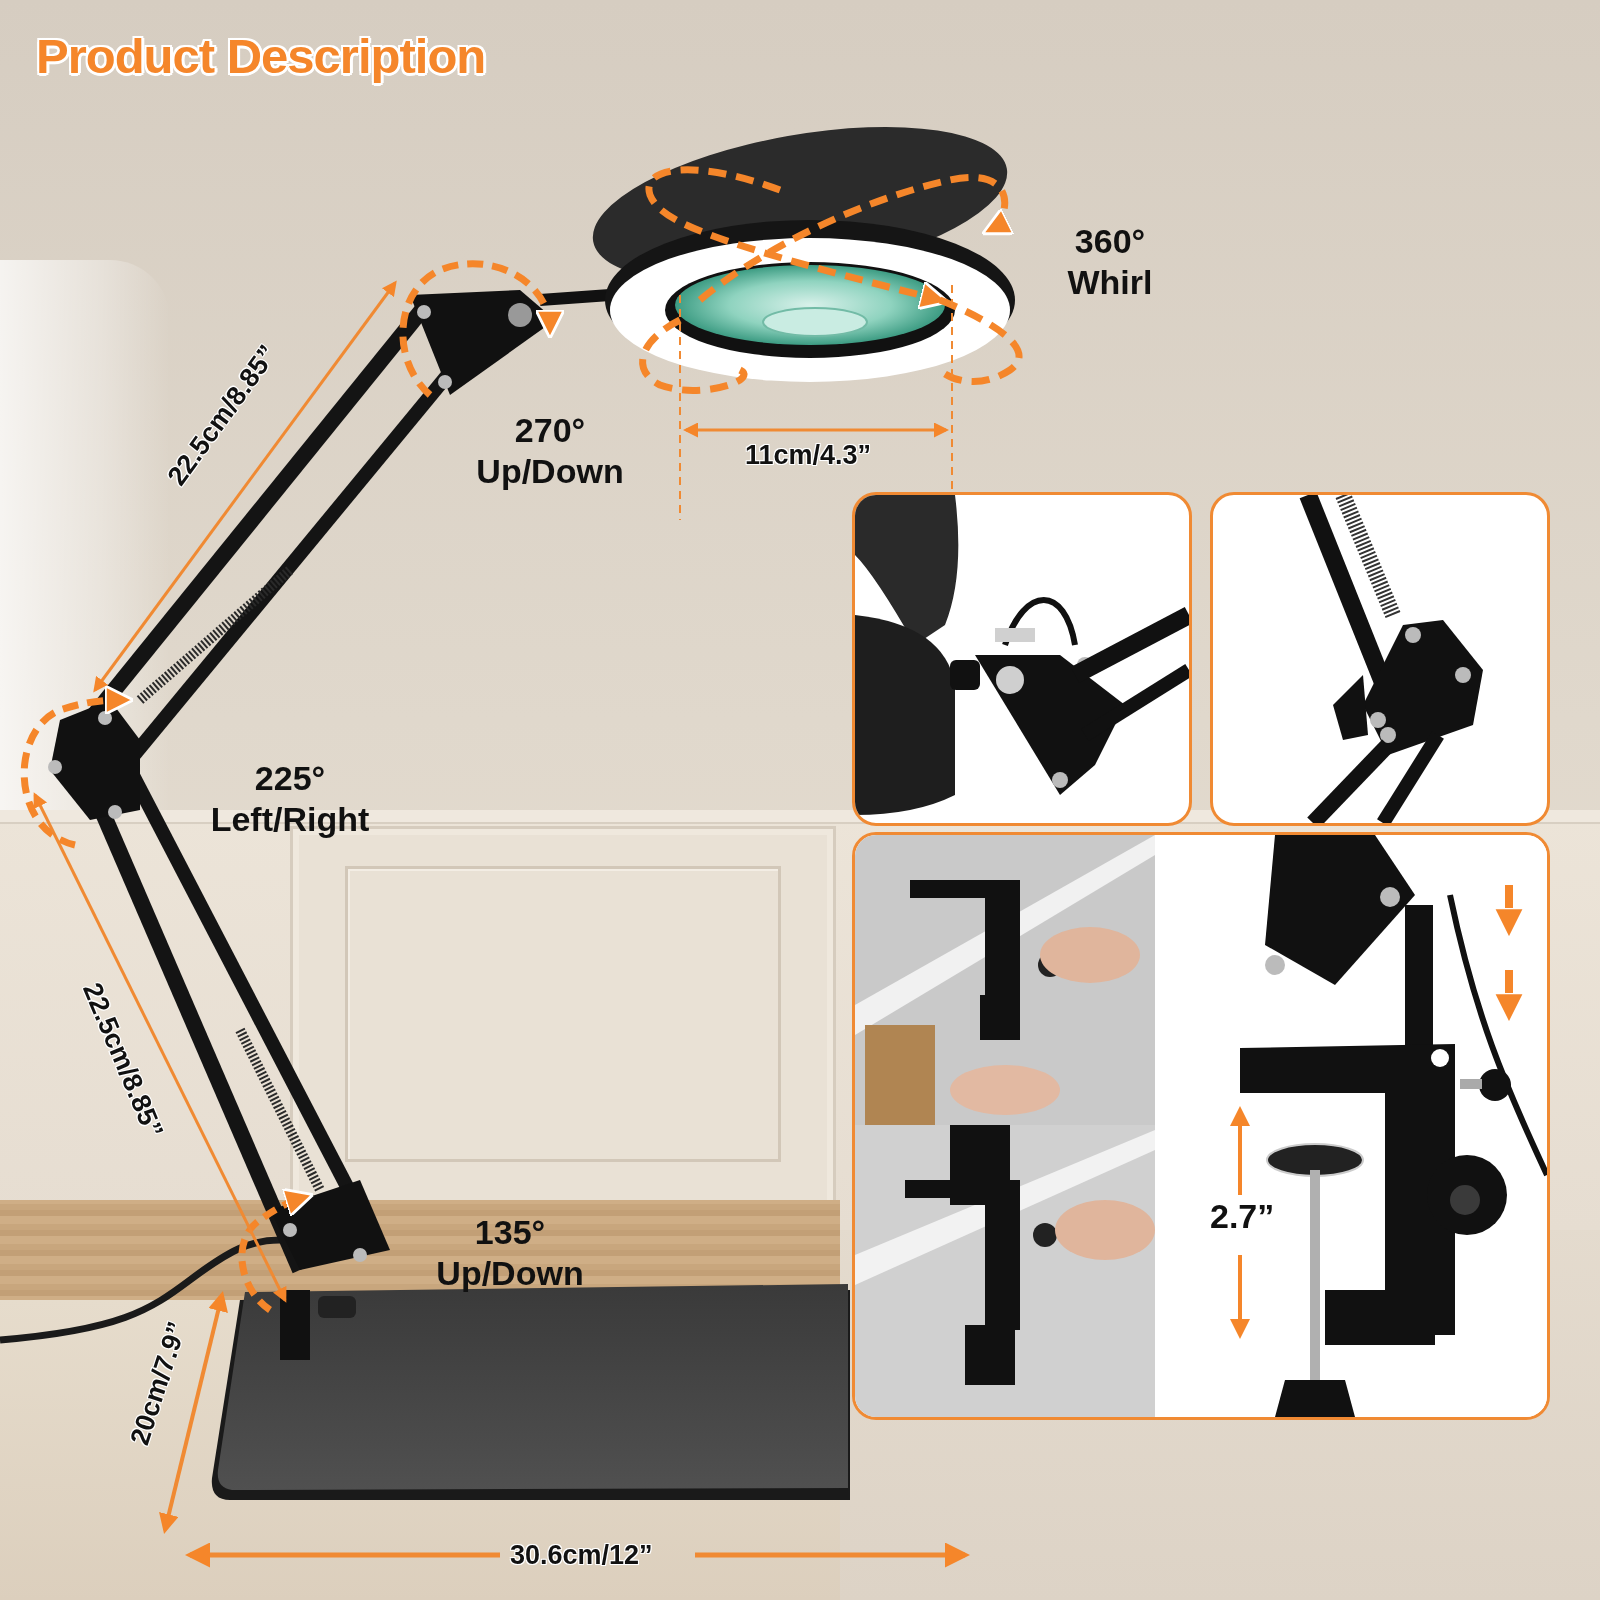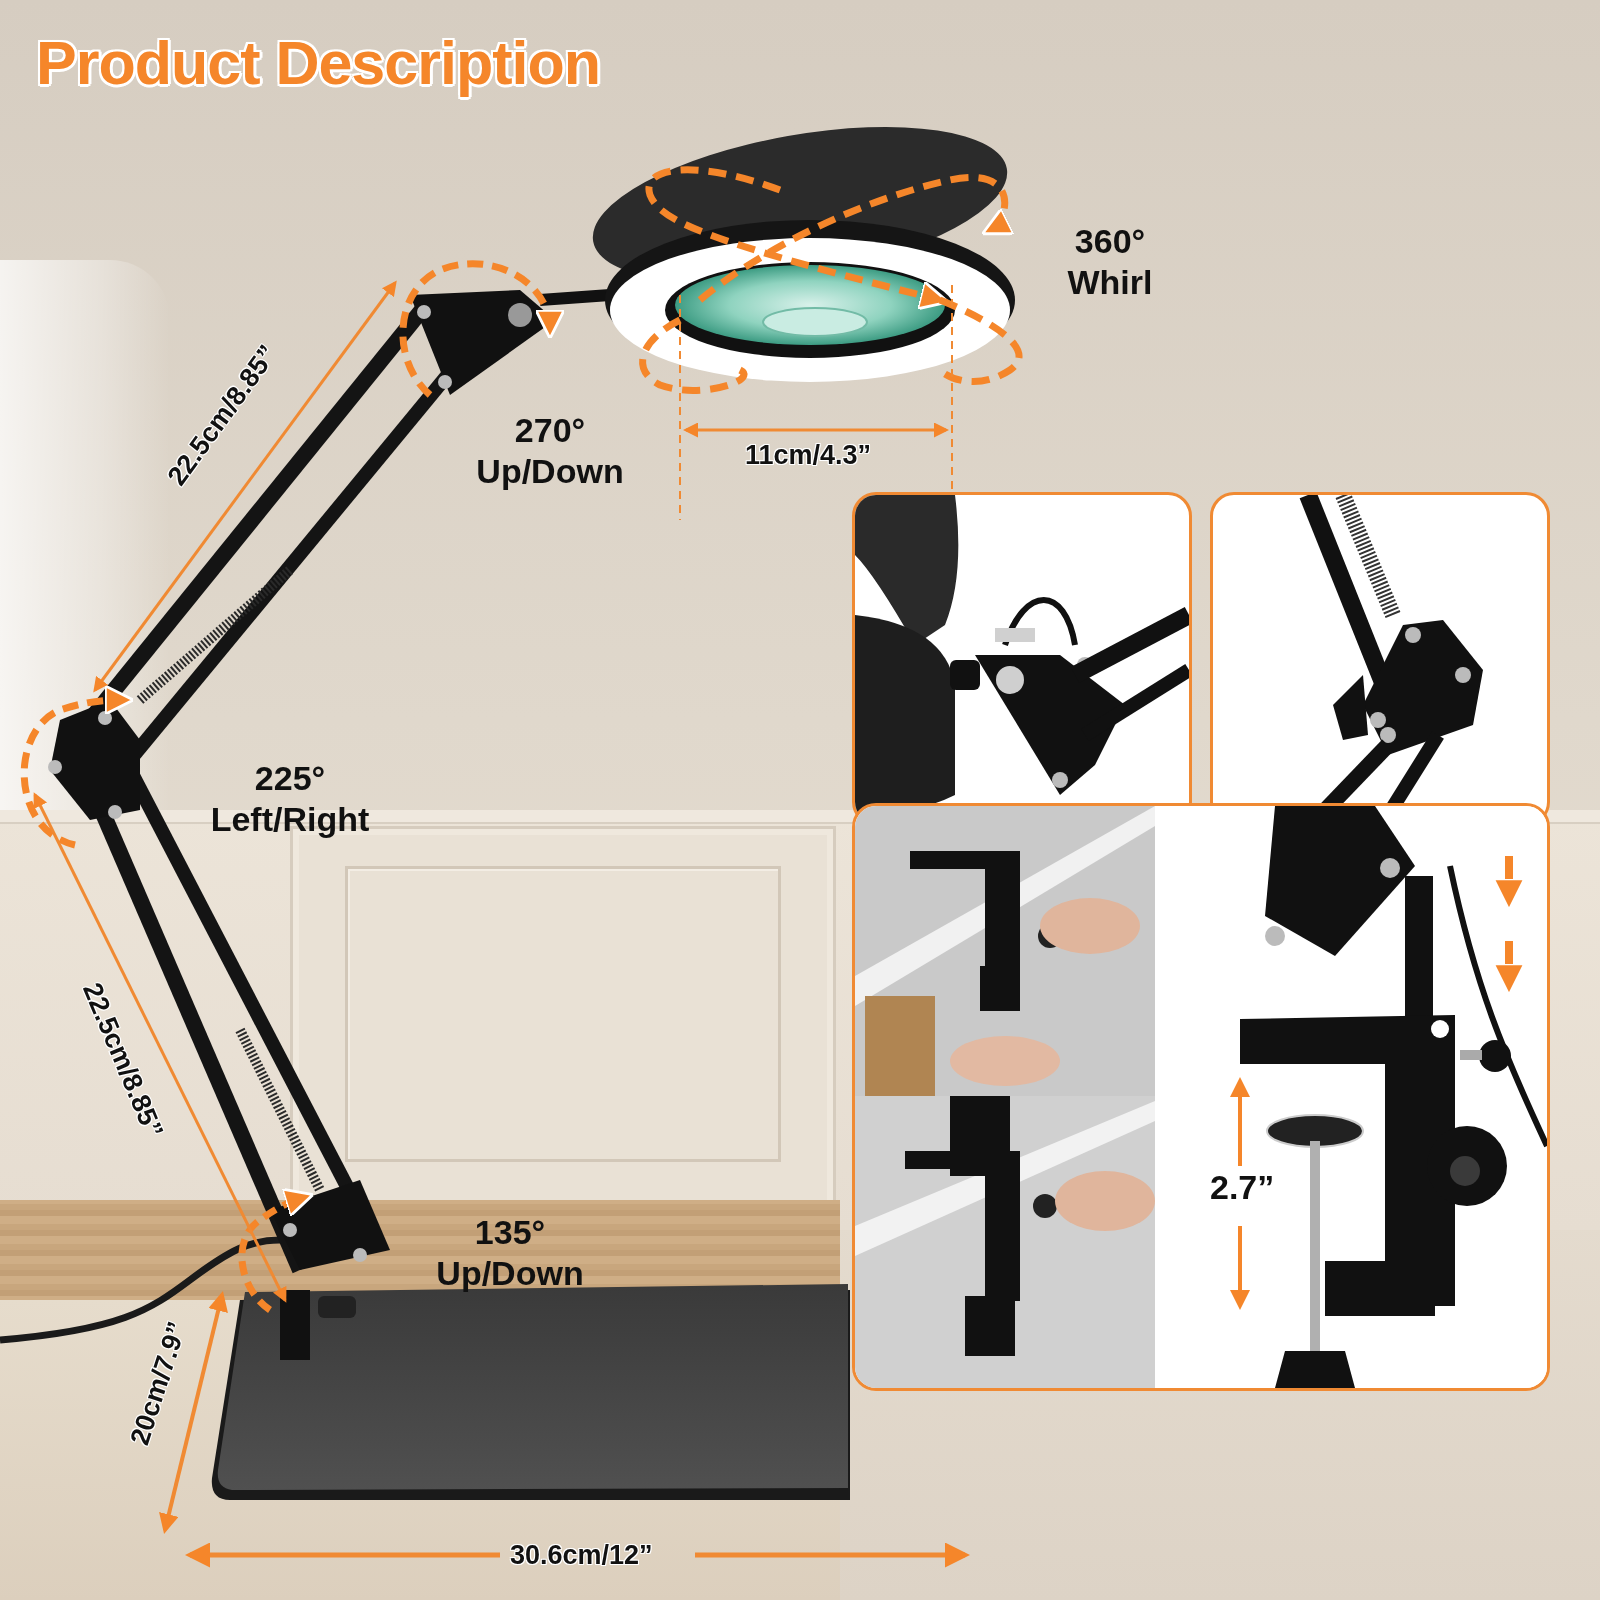--- a/index.html
+++ b/index.html
@@ -16,21 +16,21 @@
   .wall-panel-outer { left:290px; top:826px; width:540px; height:400px; border:3px solid #d6ccbe; background:#e9e1d5; box-shadow: inset 0 0 0 6px #efe8dd; }
   .wall-panel-inner { left:345px; top:866px; width:430px; height:290px; border:3px solid #d2c7b8; box-shadow: inset 2px 2px 0 #f3ede4; }
   .floor-wood { left:0; top:1200px; width:840px; height:110px;
     background: repeating-linear-gradient(0deg,#c8a67d 0 6px,#cfae86 6px 14px,#c29f76 14px 20px); }
   .floor { left:0; top:1300px; width:840px; height:300px; background:linear-gradient(180deg,#e6dccc,#dccfbd); }
   .curtain { left:0; top:260px; width:170px; height:1050px;
     background: linear-gradient(90deg, rgba(255,255,255,0.75), rgba(255,255,255,0.35) 60%, rgba(255,255,255,0));
     border-radius: 0 60px 0 0; }
 
   
-  .title { left:36px; top:28px; font-size:61px; font-weight:700; color:#f5862a; letter-spacing:-1px;
+  .title { left:36px; top:28px; font-size:49px; font-weight:700; color:#f5862a; letter-spacing:-1px;
     -webkit-text-stroke: 0; text-shadow: 0 0 3px #fff, 2px 2px 0 #fff, -2px -2px 0 #fff, 2px -2px 0 #fff, -2px 2px 0 #fff, 0 3px 0 #fff, 3px 0 0 #fff; }
 
   
   .label { font-weight:700; color:#111; text-align:center; line-height:1.2; font-size:34px; }
   .dim { font-weight:700; color:#111; font-size:27px; white-space:nowrap;
     text-shadow: 0 0 2px #fff, 1px 1px 0 #fff, -1px -1px 0 #fff, 1px -1px 0 #fff, -1px 1px 0 #fff; }
 
   
   .panel { border:3px solid #f08a33; border-radius:24px; background:#fff; overflow:hidden; }
 
@@ -188,21 +188,21 @@
     <path d="M120,210 L150,180 L155,240 L130,245 Z" fill="#111"></path>
     <circle cx="200" cy="140" r="8" fill="#bbb"></circle>
       <circle cx="165" cy="225" r="8" fill="#bbb"></circle>
       <circle cx="250" cy="180" r="8" fill="#bbb"></circle>
       <circle cx="175" cy="240" r="8" fill="#bbb"></circle>
     <line x1="175" y1="250" x2="100" y2="328" stroke="#111" stroke-width="16"></line>
     <line x1="225" y1="240" x2="170" y2="328" stroke="#111" stroke-width="14"></line>
   </svg>
 </div>
 
-<div class="abs panel" style="left:852px; top:803px; width:692px; height:582px;">
+<div class="abs panel" style="left:852px; top:832px; width:692px; height:582px;">
   <svg width="692" height="582" viewBox="0 0 692 582">
 
     <rect x="0" y="0" width="300" height="290" fill="#c9c9c9"></rect>
     <polygon points="0,170 300,0 300,20 0,200" fill="#f1f1f1"></polygon>
     <rect x="10" y="190" width="70" height="100" fill="#b08552"></rect>
     <rect x="55" y="45" width="100" height="18" fill="#111"></rect>
     <rect x="130" y="45" width="35" height="120" fill="#111"></rect>
     <rect x="125" y="160" width="40" height="45" fill="#111"></rect>
     <circle cx="195" cy="130" r="12" fill="#222"></circle>
     <ellipse cx="235" cy="120" rx="50" ry="28" fill="#e0b59c"></ellipse>

